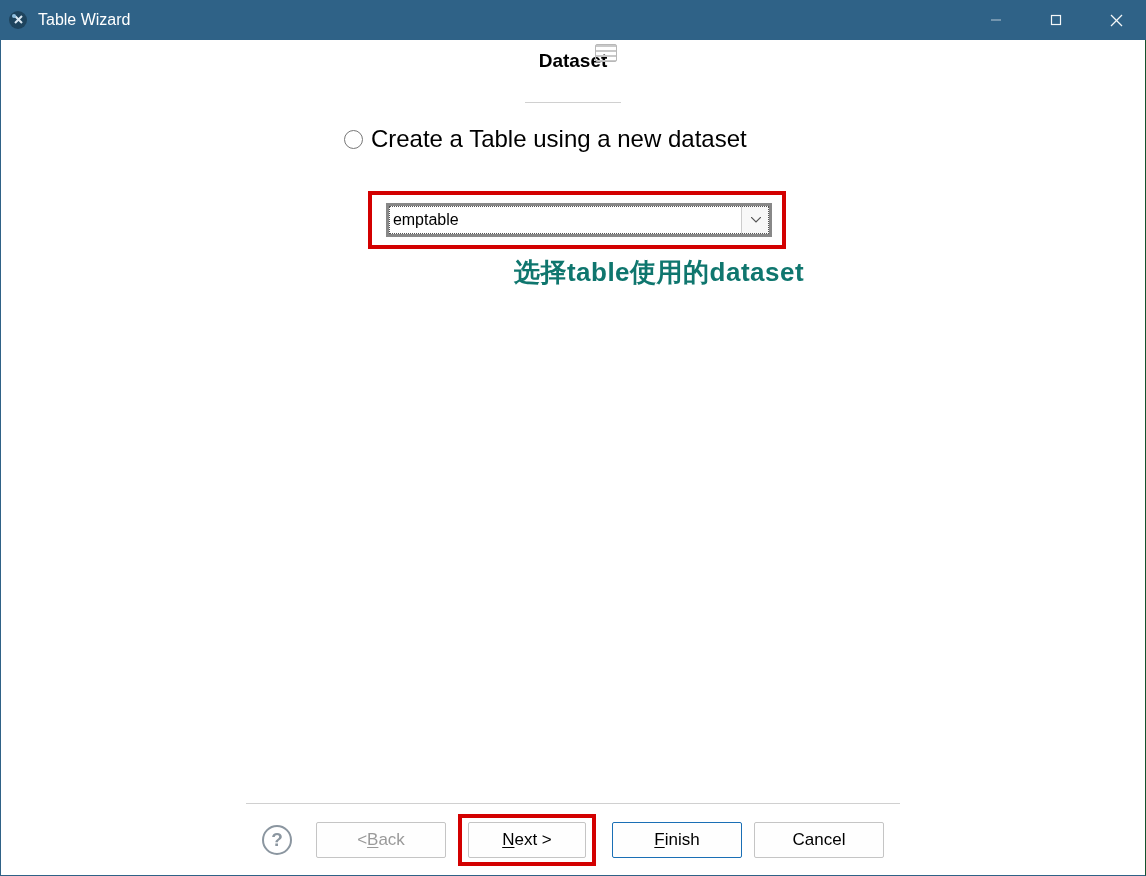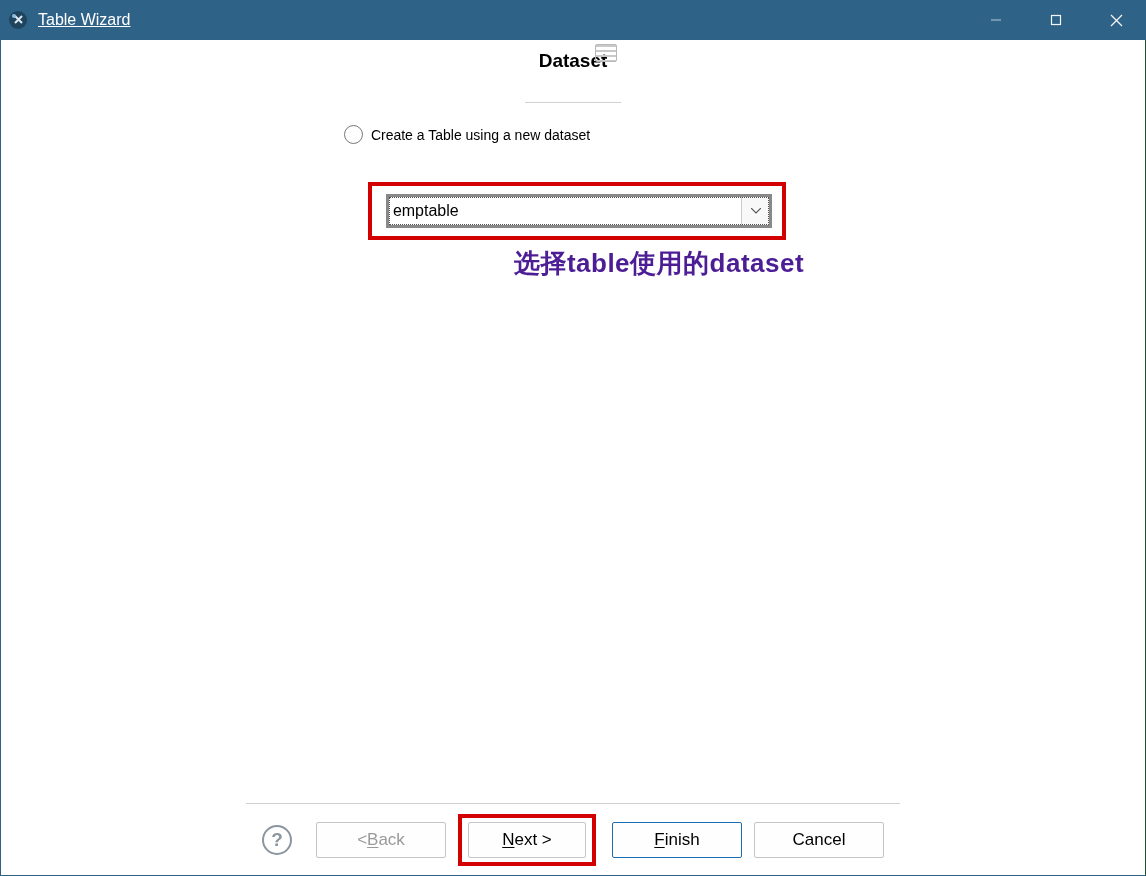--- a/index.html
+++ b/index.html
@@ -20,21 +20,20 @@
       padding: 0 0 0 8px;
       color: #fff;
     }
     .titlebar .title-icon {
       width: 20px; height: 20px; margin-right: 10px;
       display: inline-flex; align-items: center; justify-content: center;
     }
     .titlebar .title-text {
       font-size: 16px;
       flex: 1;
-      text-decoration: underline;
     }
     .window-controls {
       display: flex;
       height: 100%;
     }
     .win-btn {
       width: 60px;
       height: 100%;
       display: flex;
       align-items: center;
@@ -80,21 +79,21 @@
 
     .content {
       flex: 1;
       background: #fff;
       padding: 22px 16px 0 18px;
       position: relative;
     }
     .radio-row {
       display: flex;
       align-items: center;
-      font-size: 14px;
+      font-size: 24px;
       margin-bottom: 38px;
     }
     .radio-row:last-of-type { margin-bottom: 10px; }
     .radio {
       width: 19px; height: 19px;
       border-radius: 50%;
       border: 1.5px solid #777;
       margin-right: 8px;
       display: inline-flex;
       align-items: center;
@@ -130,21 +129,21 @@
       align-items: center;
       line-height: 1;
     }
     .dropdown .dd-arrow {
       width: 28px;
       border-left: 1px solid #ccc;
       display: flex; align-items: center; justify-content: center;
       background: #f8f8f8;
     }
     .annotation {
-      color: #4c1d95;
+      color: #0f766e;
       font-weight: 700;
       font-size: 26px;
       margin-left: 170px;
       margin-top: 6px;
       letter-spacing: 0.5px;
       text-shadow: 0 0 1px #fff, 0 0 1px #fff;
     }
 
     .footer {
       border-top: 1px solid #d0d0d0;

